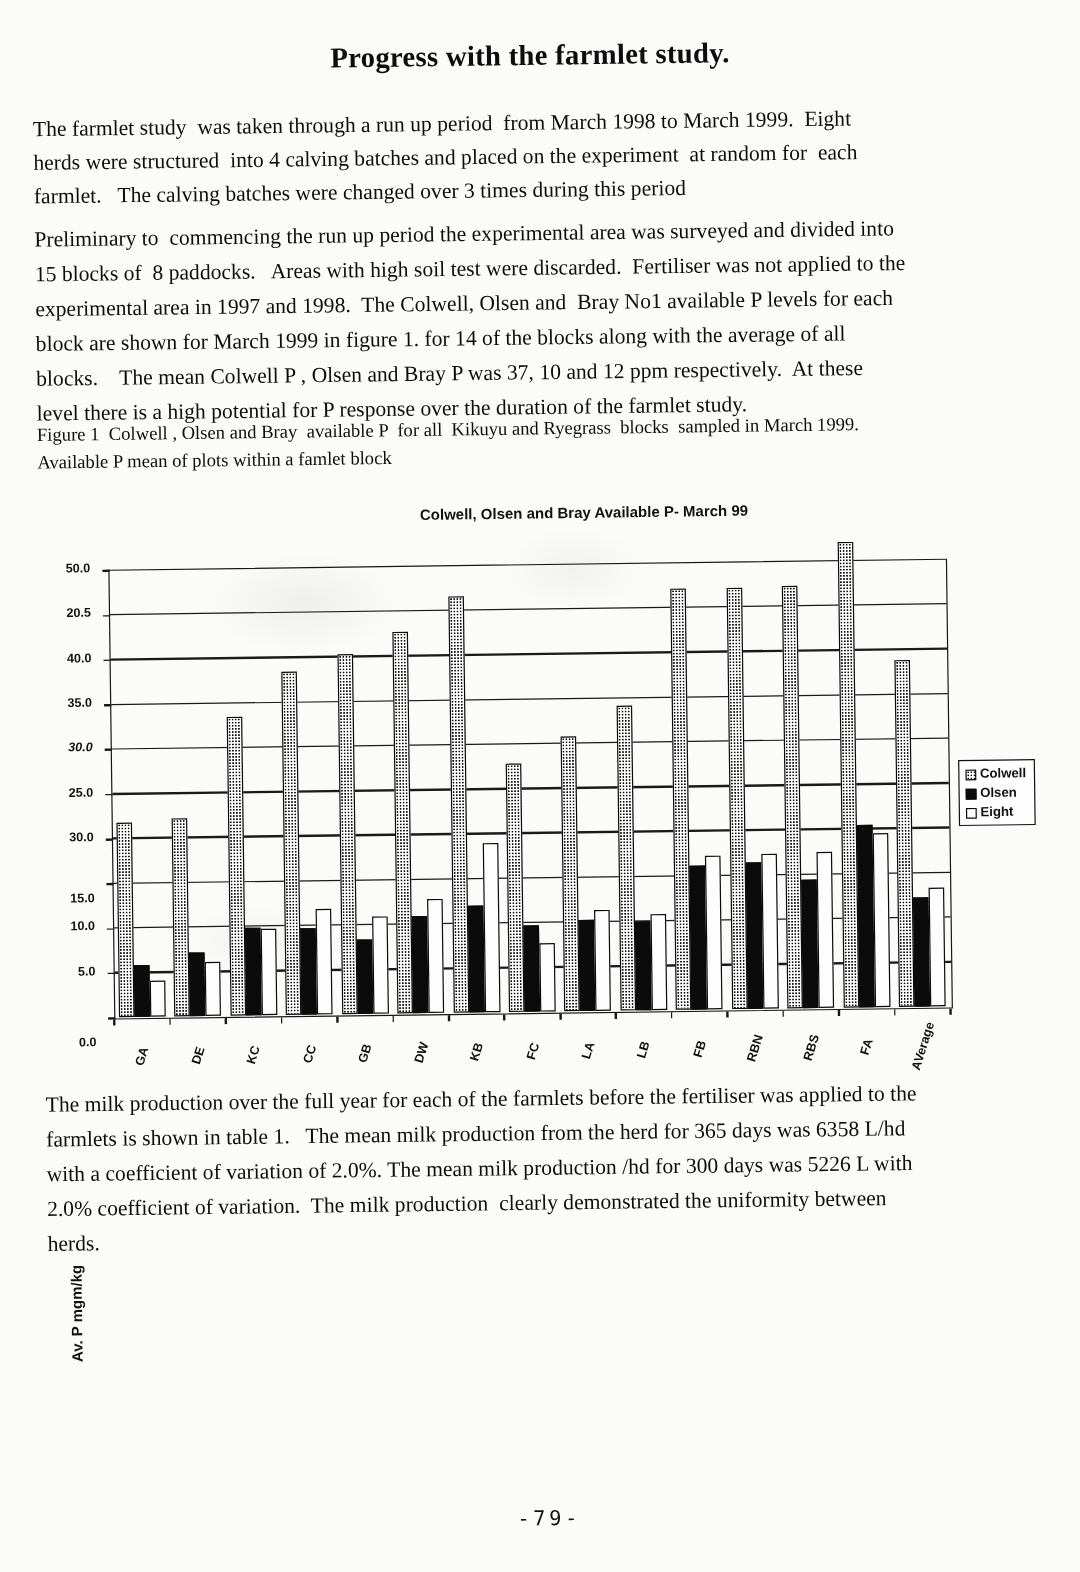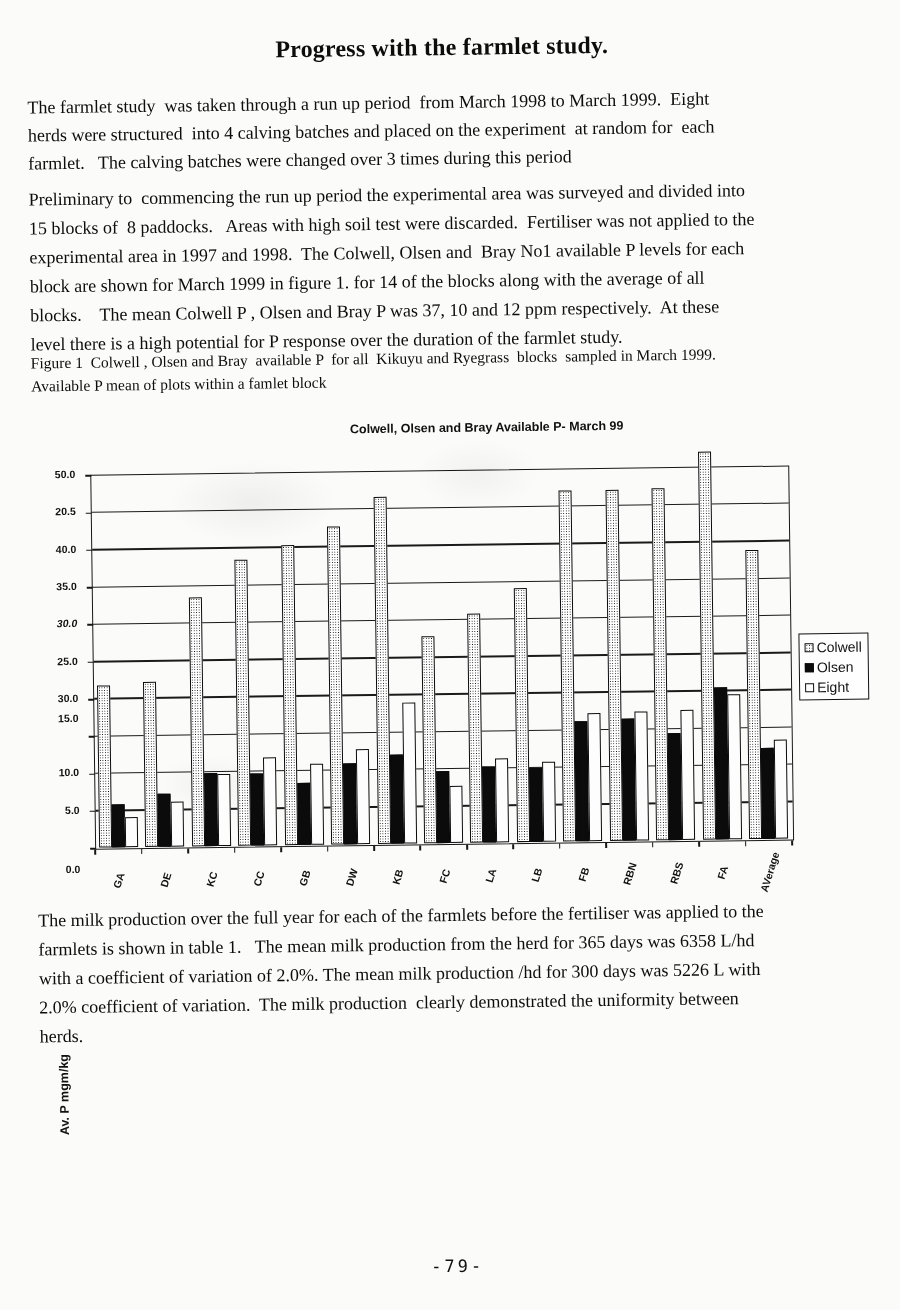--- a/index.html
+++ b/index.html
@@ -85,21 +85,21 @@
   .legend{
     position:absolute;left:799px;top:220px;background:#fefefe;
     border:1.6px solid #111;padding:5px 6px 4px 5px;
     display:flex;flex-direction:column;gap:4px;
   }
   .legend-row{display:flex;align-items:center;gap:3px;}
   .swatch{width:9px;height:9px;box-sizing:border-box;border:1.3px solid #0b0b0b;flex:0 0 auto;}
   .swatch.dotted{background-color:#fff;background-image:radial-gradient(circle,#000 0.7px,transparent 0.85px);background-size:2.6px 2.6px;}
   .swatch.black{background:#0b0b0b;}
   .swatch.white{background:#fdfdfd;}
-  .legend-label{font-size:14px;font-weight:normal;color:#111;white-space:nowrap;}
+  .legend-label{font-size:11px;font-weight:bold;color:#111;white-space:nowrap;}
   .page-number{
     position:absolute;top:1256px;left:0;width:100%;text-align:center;
     font-family:"DejaVu Sans Mono", monospace;font-size:17px;letter-spacing:3px;color:#111;
   }
 </style>
 </head>
 <body>
 
 <div class="scan">
 
@@ -119,21 +119,21 @@
   <div class="caption">Figure 1  Colwell , Olsen and Bray  available P  for all  Kikuyu and Ryegrass  blocks  sampled in March 1999.
 Available P mean of plots within a famlet block</div>
 
   <div class="chart">
     <div class="chart-title">Colwell, Olsen and Bray Available P- March 99</div>
     <div class="ylabel">Av. P mgm/kg</div>
     <div class="ytick-col">
         <div class="ytick" style="top: 388px;">0.0</div>
         <div class="ytick" style="top: 328.7px;">5.0</div>
         <div class="ytick" style="top: 291.4px;">10.0</div>
-        <div class="ytick" style="top: 237px;">15.0</div>
+        <div class="ytick" style="top: 268px;">15.0</div>
         <div class="ytick" style="top: 216.8px;">30.0</div>
         <div class="ytick" style="top: 179.5px;">25.0</div>
         <div class="ytick" style="top: 142.2px; font-style: italic;">30.0</div>
         <div class="ytick" style="top: 104.9px;">35.0</div>
         <div class="ytick" style="top: 67.6px;">40.0</div>
         <div class="ytick" style="top: 30.3px;">20.5</div>
         <div class="ytick" style="top: -7px;">50.0</div>
       </div>
     <div class="plot">
         <div class="gridline" style="bottom: 37.3px;"></div>

